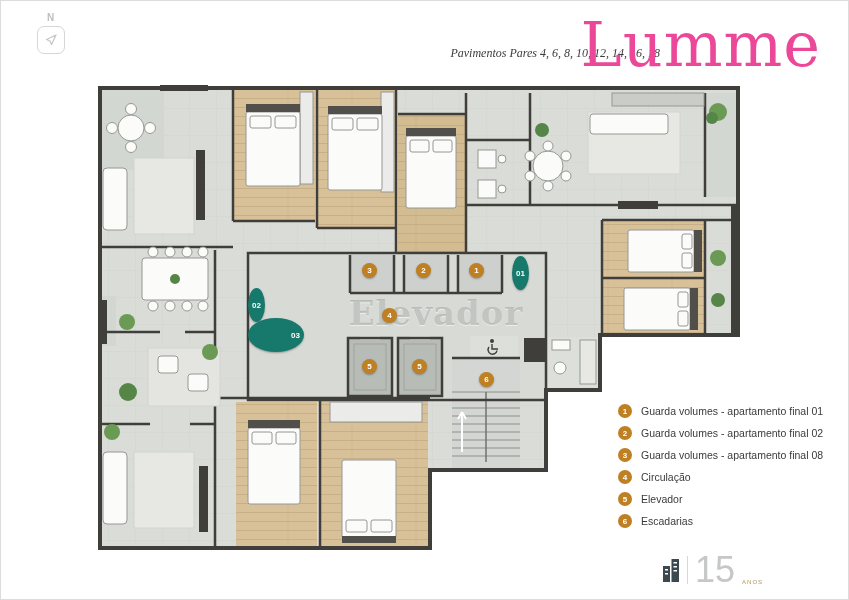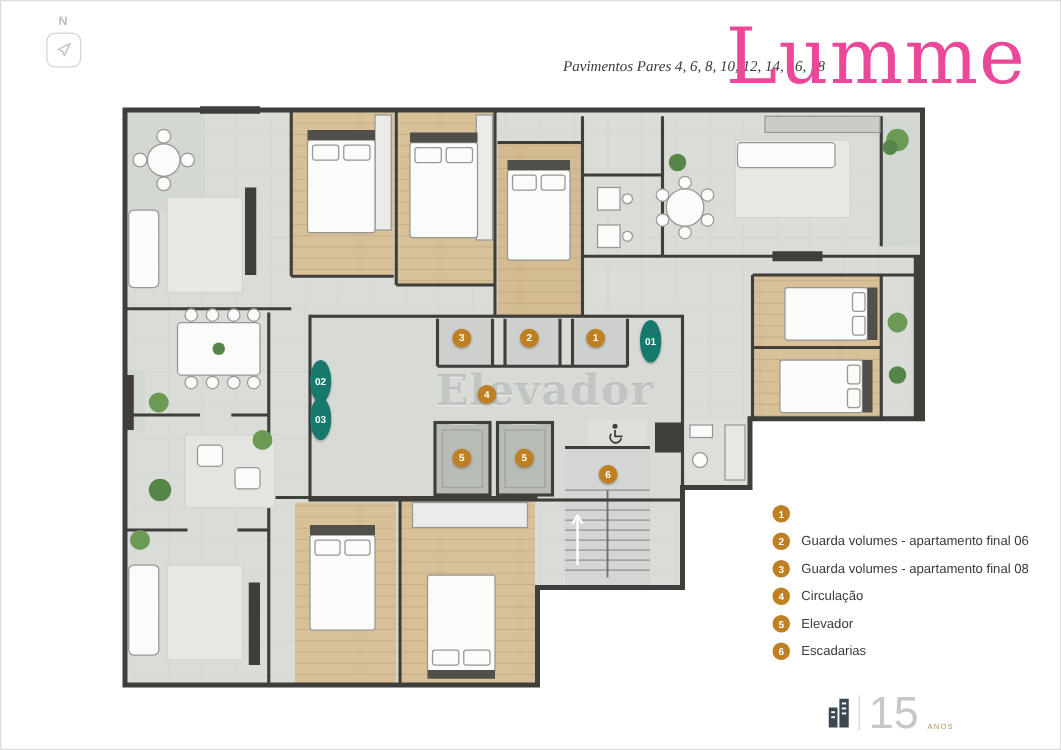--- a/index.html
+++ b/index.html
@@ -274,29 +274,30 @@
 
   <div class="marker gold" style="left:362px;top:263px;">3</div>
   <div class="marker gold" style="left:416px;top:263px;">2</div>
   <div class="marker gold" style="left:469px;top:263px;">1</div>
   <div class="marker gold" style="left:382px;top:308px;">4</div>
   <div class="marker gold" style="left:362px;top:359px;">5</div>
   <div class="marker gold" style="left:412px;top:359px;">5</div>
   <div class="marker gold" style="left:479px;top:372px;">6</div>
   <div class="marker teal" style="left:512px;top:256px;">01</div>
   <div class="marker teal" style="left:248px;top:288px;">02</div>
-  <div class="marker teal" style="left:248px;top:318px;">03</div>
+  <div class="marker teal" style="left:248px;top:318px;padding-left:39px;">03</div>
 
   <div class="legend">
     <div class="legend-row">
       <span class="leg-circle">1</span>
+      <span class="leg-label">Guarda volumes - apartamento final 01</span>
     </div>
     <div class="legend-row">
       <span class="leg-circle">2</span>
-      <span class="leg-label">Guarda volumes - apartamento final 06</span>
+      <span class="leg-label">Guarda volumes - apartamento final 02</span>
     </div>
     <div class="legend-row">
       <span class="leg-circle">3</span>
       <span class="leg-label">Guarda volumes - apartamento final 08</span>
     </div>
     <div class="legend-row">
       <span class="leg-circle">4</span>
       <span class="leg-label">Circulação</span>
     </div>
     <div class="legend-row">

